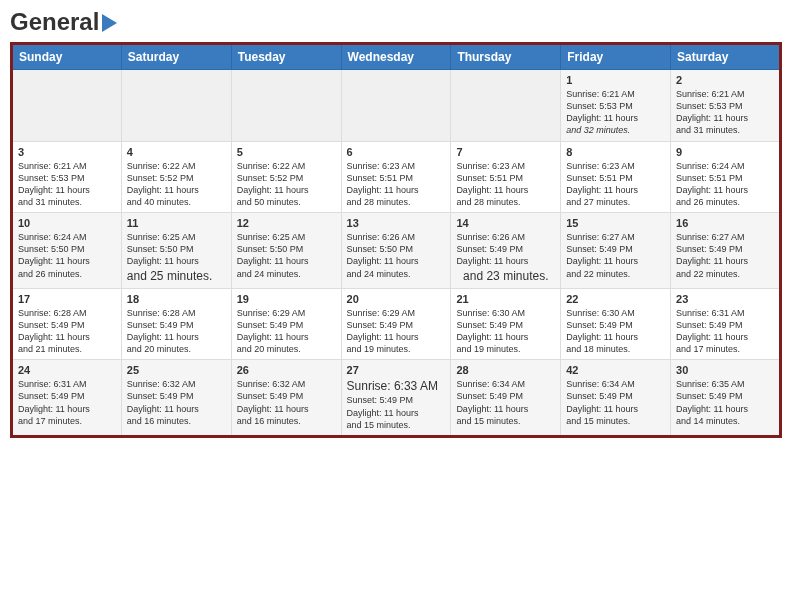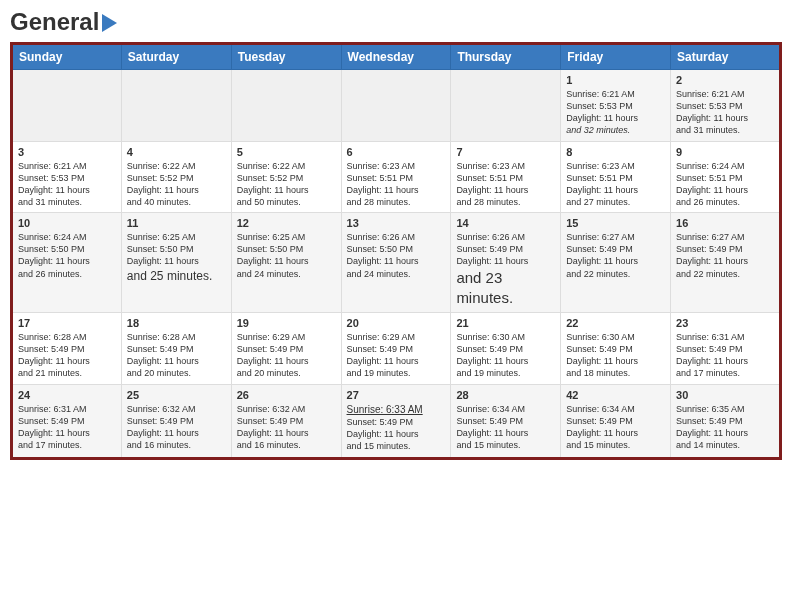--- a/index.html
+++ b/index.html
@@ -229,21 +229,21 @@
             <div style="font-size: 9px; line-height: 1.35;">Sunrise: 6:26 AM</div>
             <div style="font-size: 9px; line-height: 1.35;">Sunset: 5:50 PM</div>
             <div style="font-size: 9px; line-height: 1.35;">Daylight: 11 hours</div>
             <div style="font-size: 9px; line-height: 1.35;">and 24 minutes.</div>
           </td>
           <td>
             <span class="day-num">14</span>
             <div style="font-size: 9px; line-height: 1.35;">Sunrise: 6:26 AM</div>
             <div style="font-size: 9px; line-height: 1.35;">Sunset: 5:49 PM</div>
             <div style="font-size: 9px; line-height: 1.35;">Daylight: 11 hours</div>
-            <div style="font-size: 15px; line-height: 1.35;">and 23 minutes.</div>
+            <div style="font-size: 12px; line-height: 1.35; text-align: center;">and 23 minutes.</div>
           </td>
           <td>
             <span class="day-num">15</span>
             <div style="font-size: 9px; line-height: 1.35;">Sunrise: 6:27 AM</div>
             <div style="font-size: 9px; line-height: 1.35;">Sunset: 5:49 PM</div>
             <div style="font-size: 9px; line-height: 1.35;">Daylight: 11 hours</div>
             <div style="font-size: 9px; line-height: 1.35;">and 22 minutes.</div>
           </td>
           <td>
             <span class="day-num">16</span>
@@ -321,21 +321,21 @@
           </td>
           <td>
             <span class="day-num">26</span>
             <div style="font-size: 9px; line-height: 1.35;">Sunrise: 6:32 AM</div>
             <div style="font-size: 9px; line-height: 1.35;">Sunset: 5:49 PM</div>
             <div style="font-size: 9px; line-height: 1.35;">Daylight: 11 hours</div>
             <div style="font-size: 9px; line-height: 1.35;">and 16 minutes.</div>
           </td>
           <td>
             <span class="day-num">27</span>
-            <div style="font-size: 10px; line-height: 1.35; text-decoration: underline;">Sunrise: 6:33 AM</div>
+            <div style="font-size: 12px; line-height: 1.35;">Sunrise: 6:33 AM</div>
             <div style="font-size: 9px; line-height: 1.35;">Sunset: 5:49 PM</div>
             <div style="font-size: 9px; line-height: 1.35;">Daylight: 11 hours</div>
             <div style="font-size: 9px; line-height: 1.35;">and 15 minutes.</div>
           </td>
           <td>
             <span class="day-num">28</span>
             <div style="font-size: 9px; line-height: 1.35;">Sunrise: 6:34 AM</div>
             <div style="font-size: 9px; line-height: 1.35;">Sunset: 5:49 PM</div>
             <div style="font-size: 9px; line-height: 1.35;">Daylight: 11 hours</div>
             <div style="font-size: 9px; line-height: 1.35;">and 15 minutes.</div>

